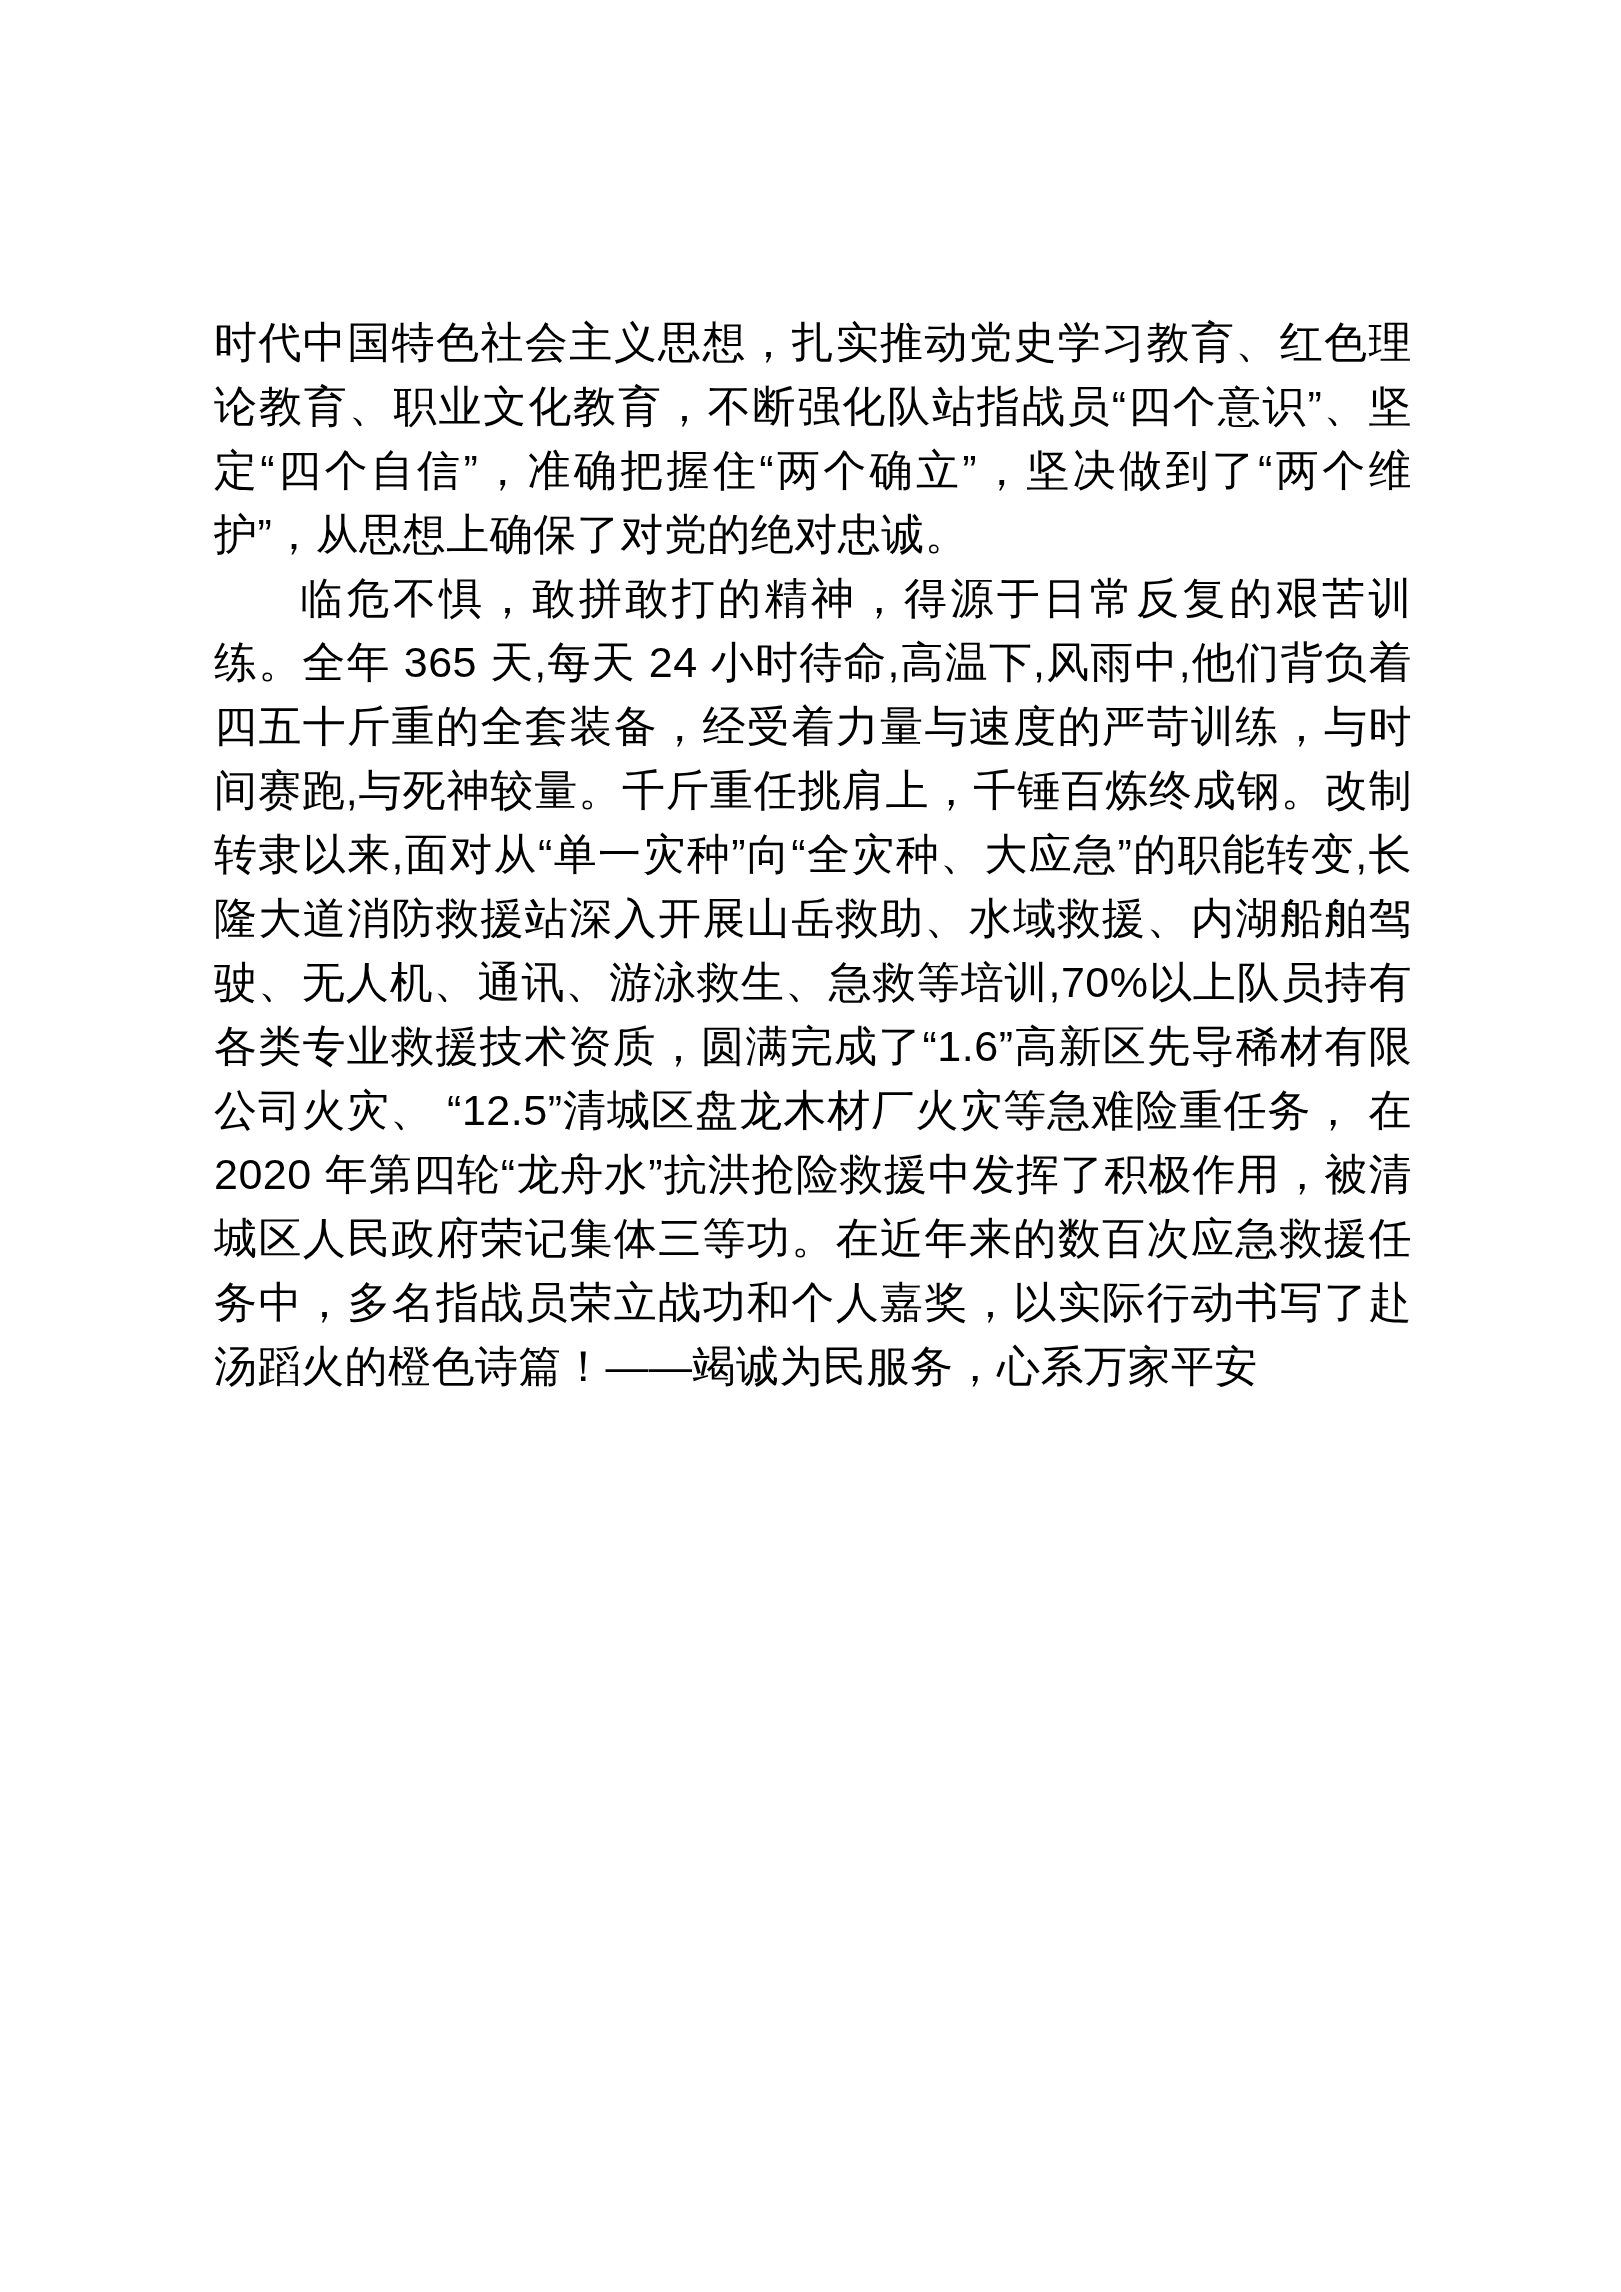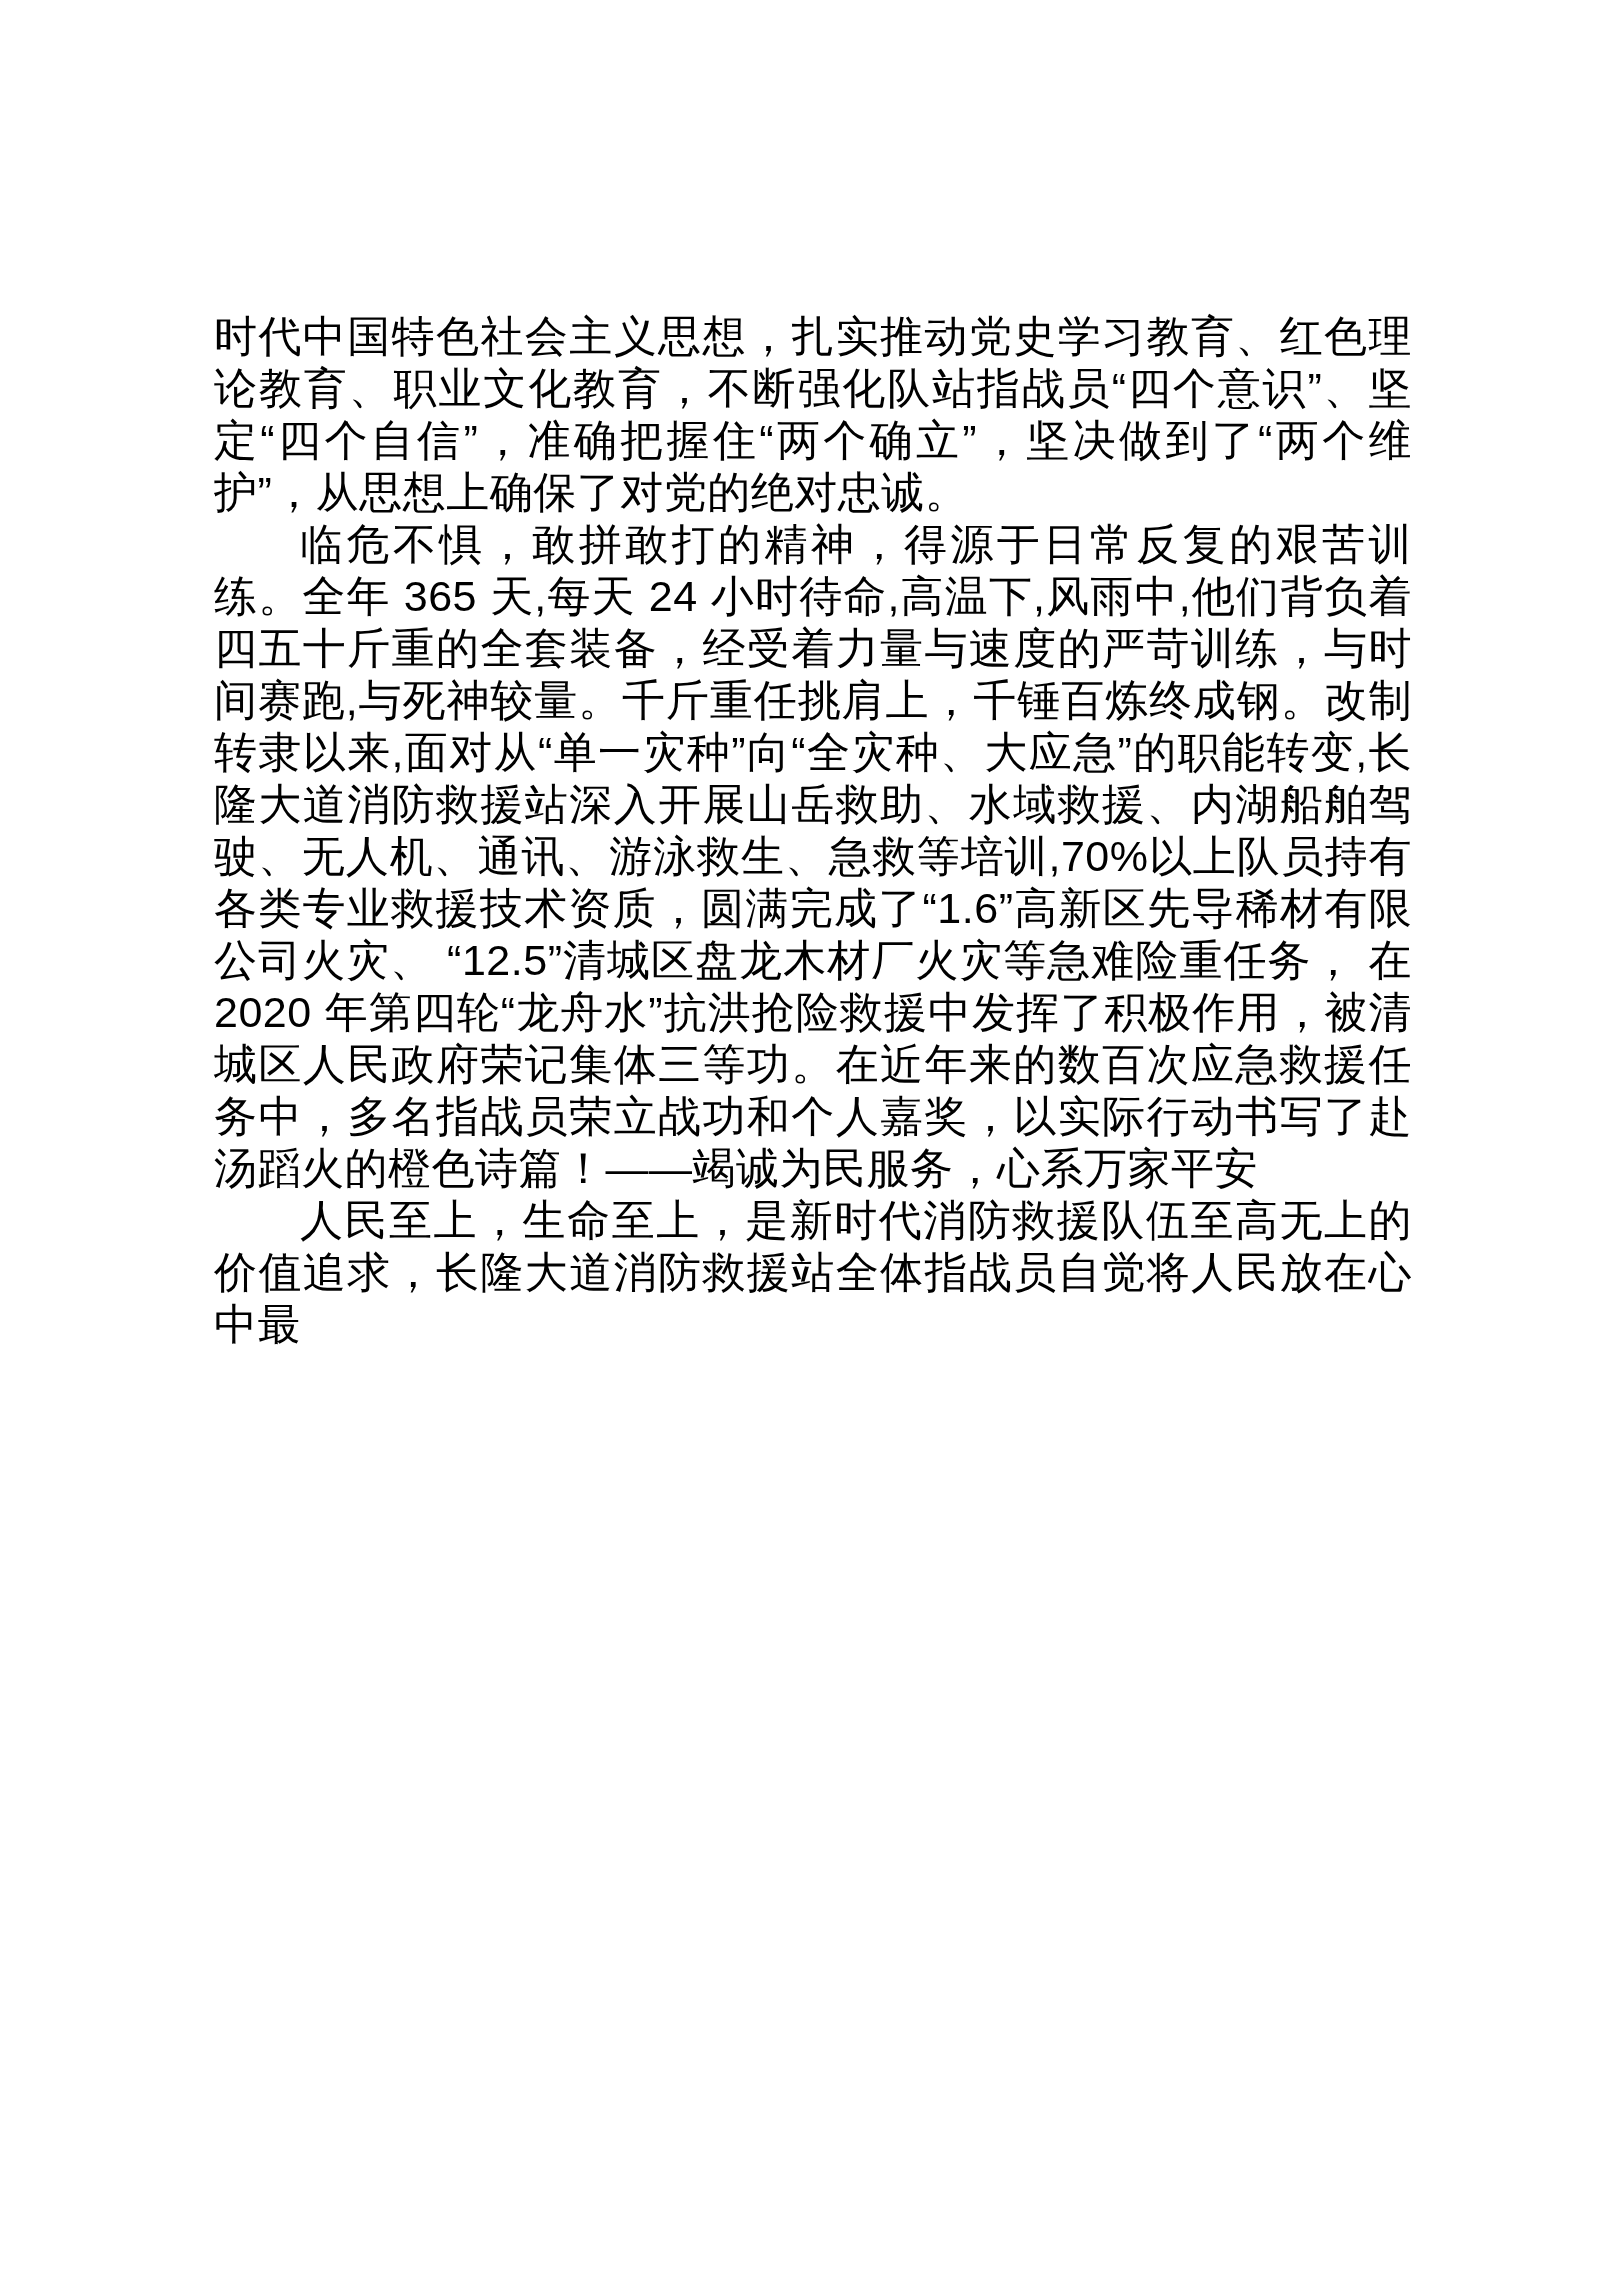--- a/index.html
+++ b/index.html
@@ -14,37 +14,36 @@
     background: #ffffff;
     overflow: hidden;
   }
   .content {
     position: absolute;
     left: 214px;
     top: 310px;
     width: 1198px;
     font-family: "Liberation Sans", "DejaVu Sans", sans-serif;
     font-size: 43px;
-    line-height: 52px;
+    line-height: 64px;
     color: #000000;
     text-align: justify;
     letter-spacing: 0.5px;
   }
   .content p {
     margin: 0;
     padding: 0;
     word-break: break-all;
   }
   .content p.indent {
     text-indent: 2em;
   }
 </style>
 </head>
 <body>
 
 <div class="page">
   <div class="content">
     <p>时代中国特色社会主义思想，扎实推动党史学习教育、红色理论教育、职业文化教育，不断强化队站指战员“四个意识”、坚定“四个自信”，准确把握住“两个确立”，坚决做到了“两个维护”，从思想上确保了对党的绝对忠诚。</p>
     <p class="indent">临危不惧，敢拼敢打的精神，得源于日常反复的艰苦训练。全年 365 天,每天 24 小时待命,高温下,风雨中,他们背负着四五十斤重的全套装备，经受着力量与速度的严苛训练，与时间赛跑,与死神较量。千斤重任挑肩上，千锤百炼终成钢。改制转隶以来,面对从“单一灾种”向“全灾种、大应急”的职能转变,长隆大道消防救援站深入开展山岳救助、水域救援、内湖船舶驾驶、无人机、通讯、游泳救生、急救等培训,70%以上队员持有各类专业救援技术资质，圆满完成了“1.6”高新区先导稀材有限公司火灾、 “12.5”清城区盘龙木材厂火灾等急难险重任务， 在 2020 年第四轮“龙舟水”抗洪抢险救援中发挥了积极作用，被清城区人民政府荣记集体三等功。在近年来的数百次应急救援任务中，多名指战员荣立战功和个人嘉奖，以实际行动书写了赴汤蹈火的橙色诗篇！——竭诚为民服务，心系万家平安</p>
-    <p class="indent">人民至上，生命至上，是新时代消防救援队伍至高无上的价值追求，长隆大道消防救援站全体指战员自觉将人民放在心中最</p>
   </div>
 </div>
 
 
 </body></html>

